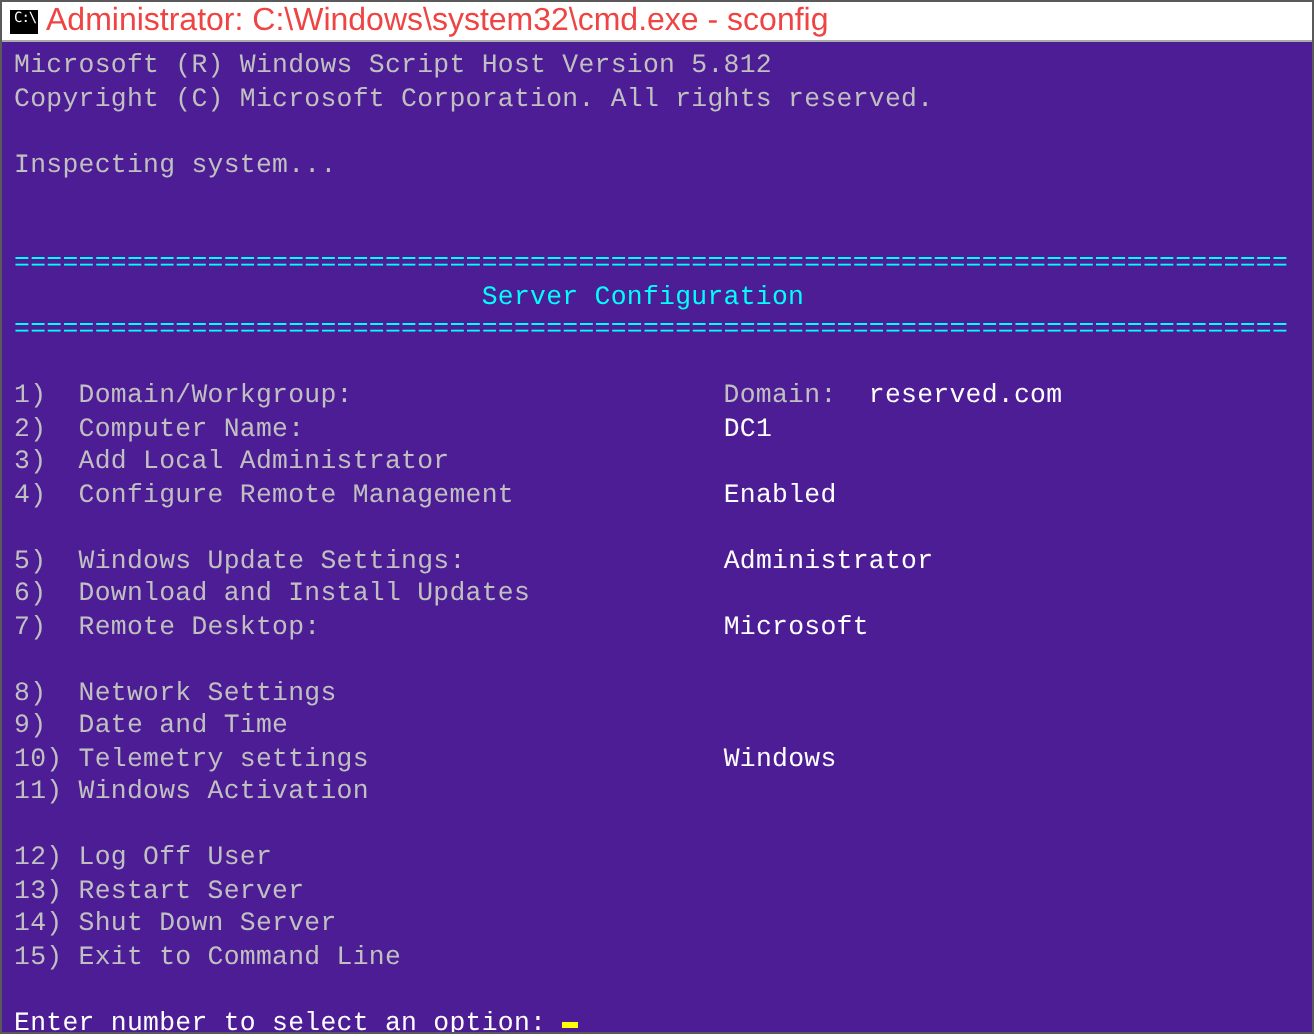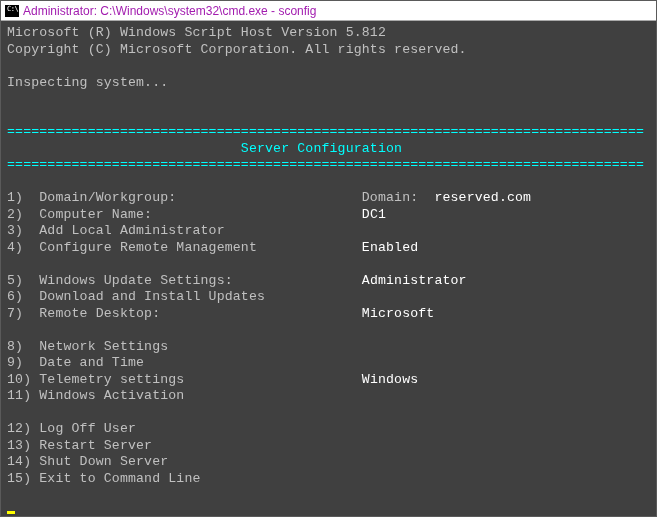--- a/index.html
+++ b/index.html
@@ -19,22 +19,22 @@
     display: flex;
     flex-direction: column;
   }
   .titlebar {
     height: 20px;
     background: #fff;
     display: flex;
     align-items: center;
     padding: 0 4px;
     font-family: 'Segoe UI', Tahoma, sans-serif;
-    font-size: 12px;
-    color: #a21caf;
+    font-size: 16px;
+    color: #ef4444;
     border-bottom: 1px solid #aaa;
     gap: 4px;
   }
   .titlebar .cmd-icon {
     width: 14px;
     height: 12px;
     border: 1px solid #000;
     background: #000;
     position: relative;
     display: inline-block;
@@ -44,21 +44,21 @@
     position: absolute;
     top: -1px;
     left: 1px;
     font-size: 7px;
     color: #fff;
     font-family: 'Consolas', monospace;
     letter-spacing: -0.5px;
   }
   .console {
     flex: 1;
-    background: #404040;
+    background: #4c1d95;
     color: #c0c0c0;
     font-size: 13.2px;
     line-height: 16.5px;
     padding: 4px 6px;
     white-space: pre;
     overflow: hidden;
     letter-spacing: 0.15px;
   }
   .cyan { color: #00ffff; }
   .white { color: #ffffff; }
@@ -101,14 +101,14 @@
 8)  Network Settings                        
 9)  Date and Time                           
 10) Telemetry settings                      <span class="white">Windows</span>
 11) Windows Activation                      
 
 12) Log Off User                            
 13) Restart Server                          
 14) Shut Down Server                        
 15) Exit to Command Line                    
 </div>
-<span class="cursor"></span></div>
+<span class="white">Enter number to select an option: </span><span class="cursor"></span></div>
 </div>
 
 </body></html>

